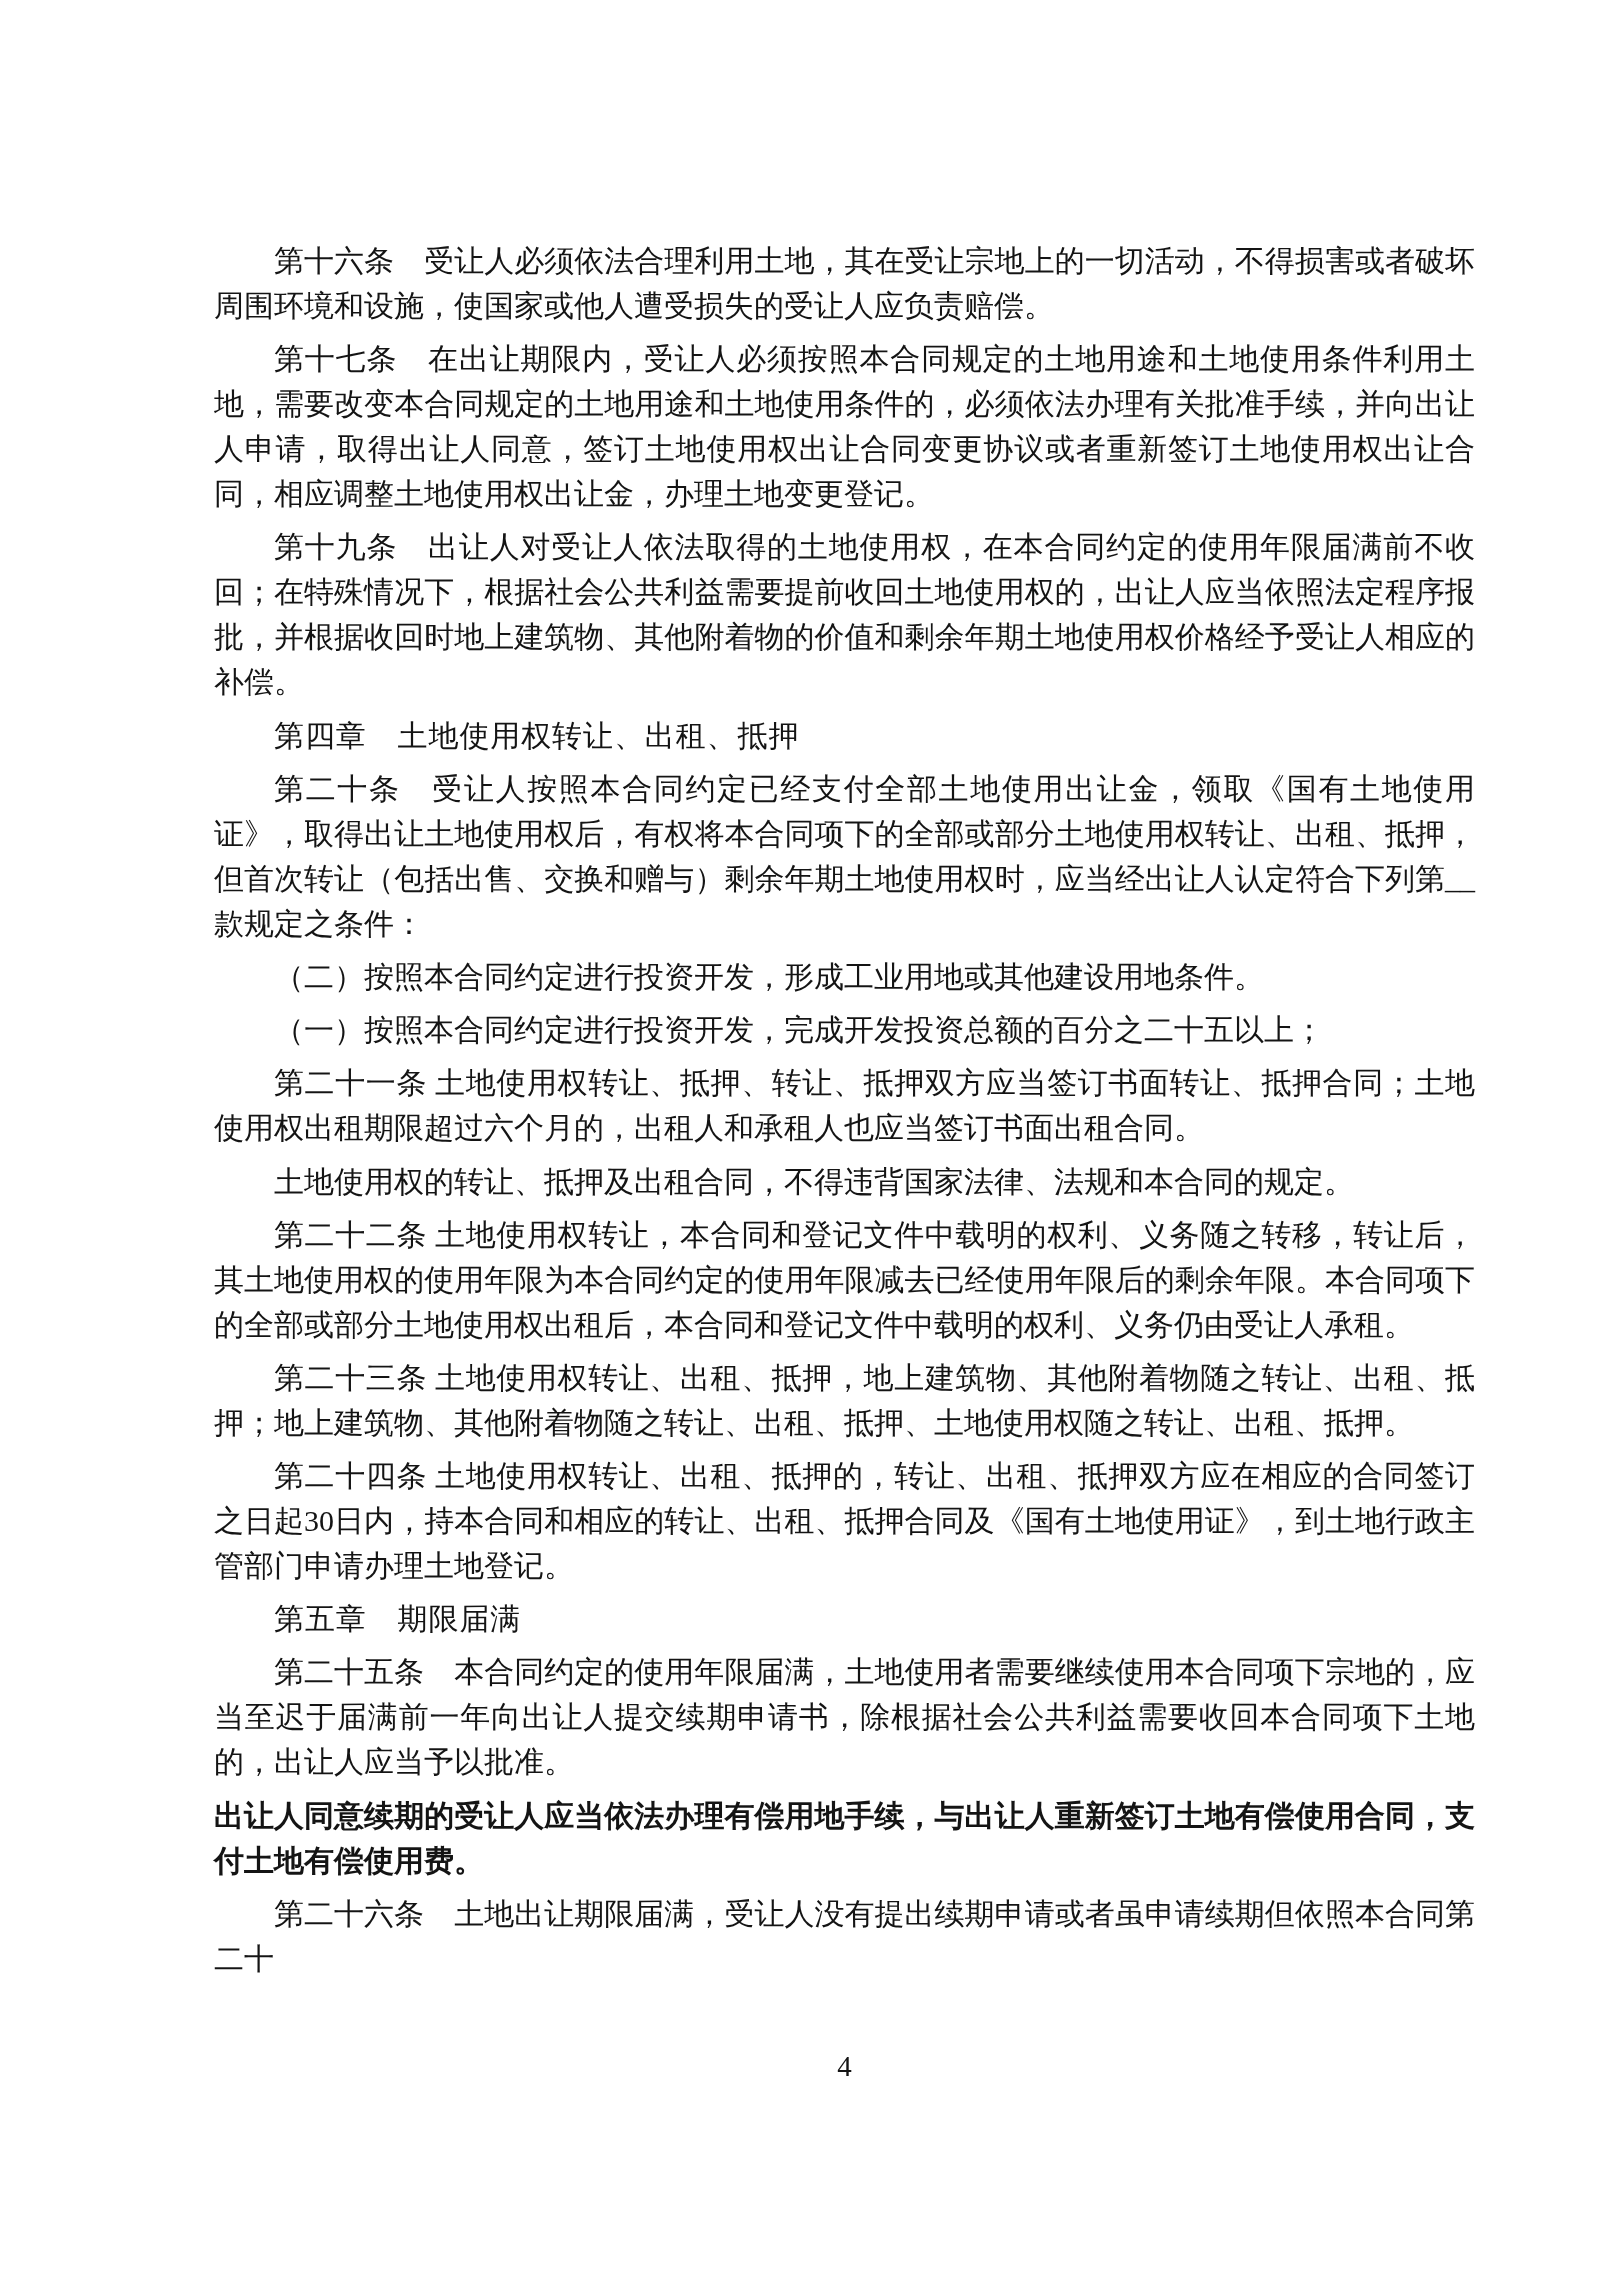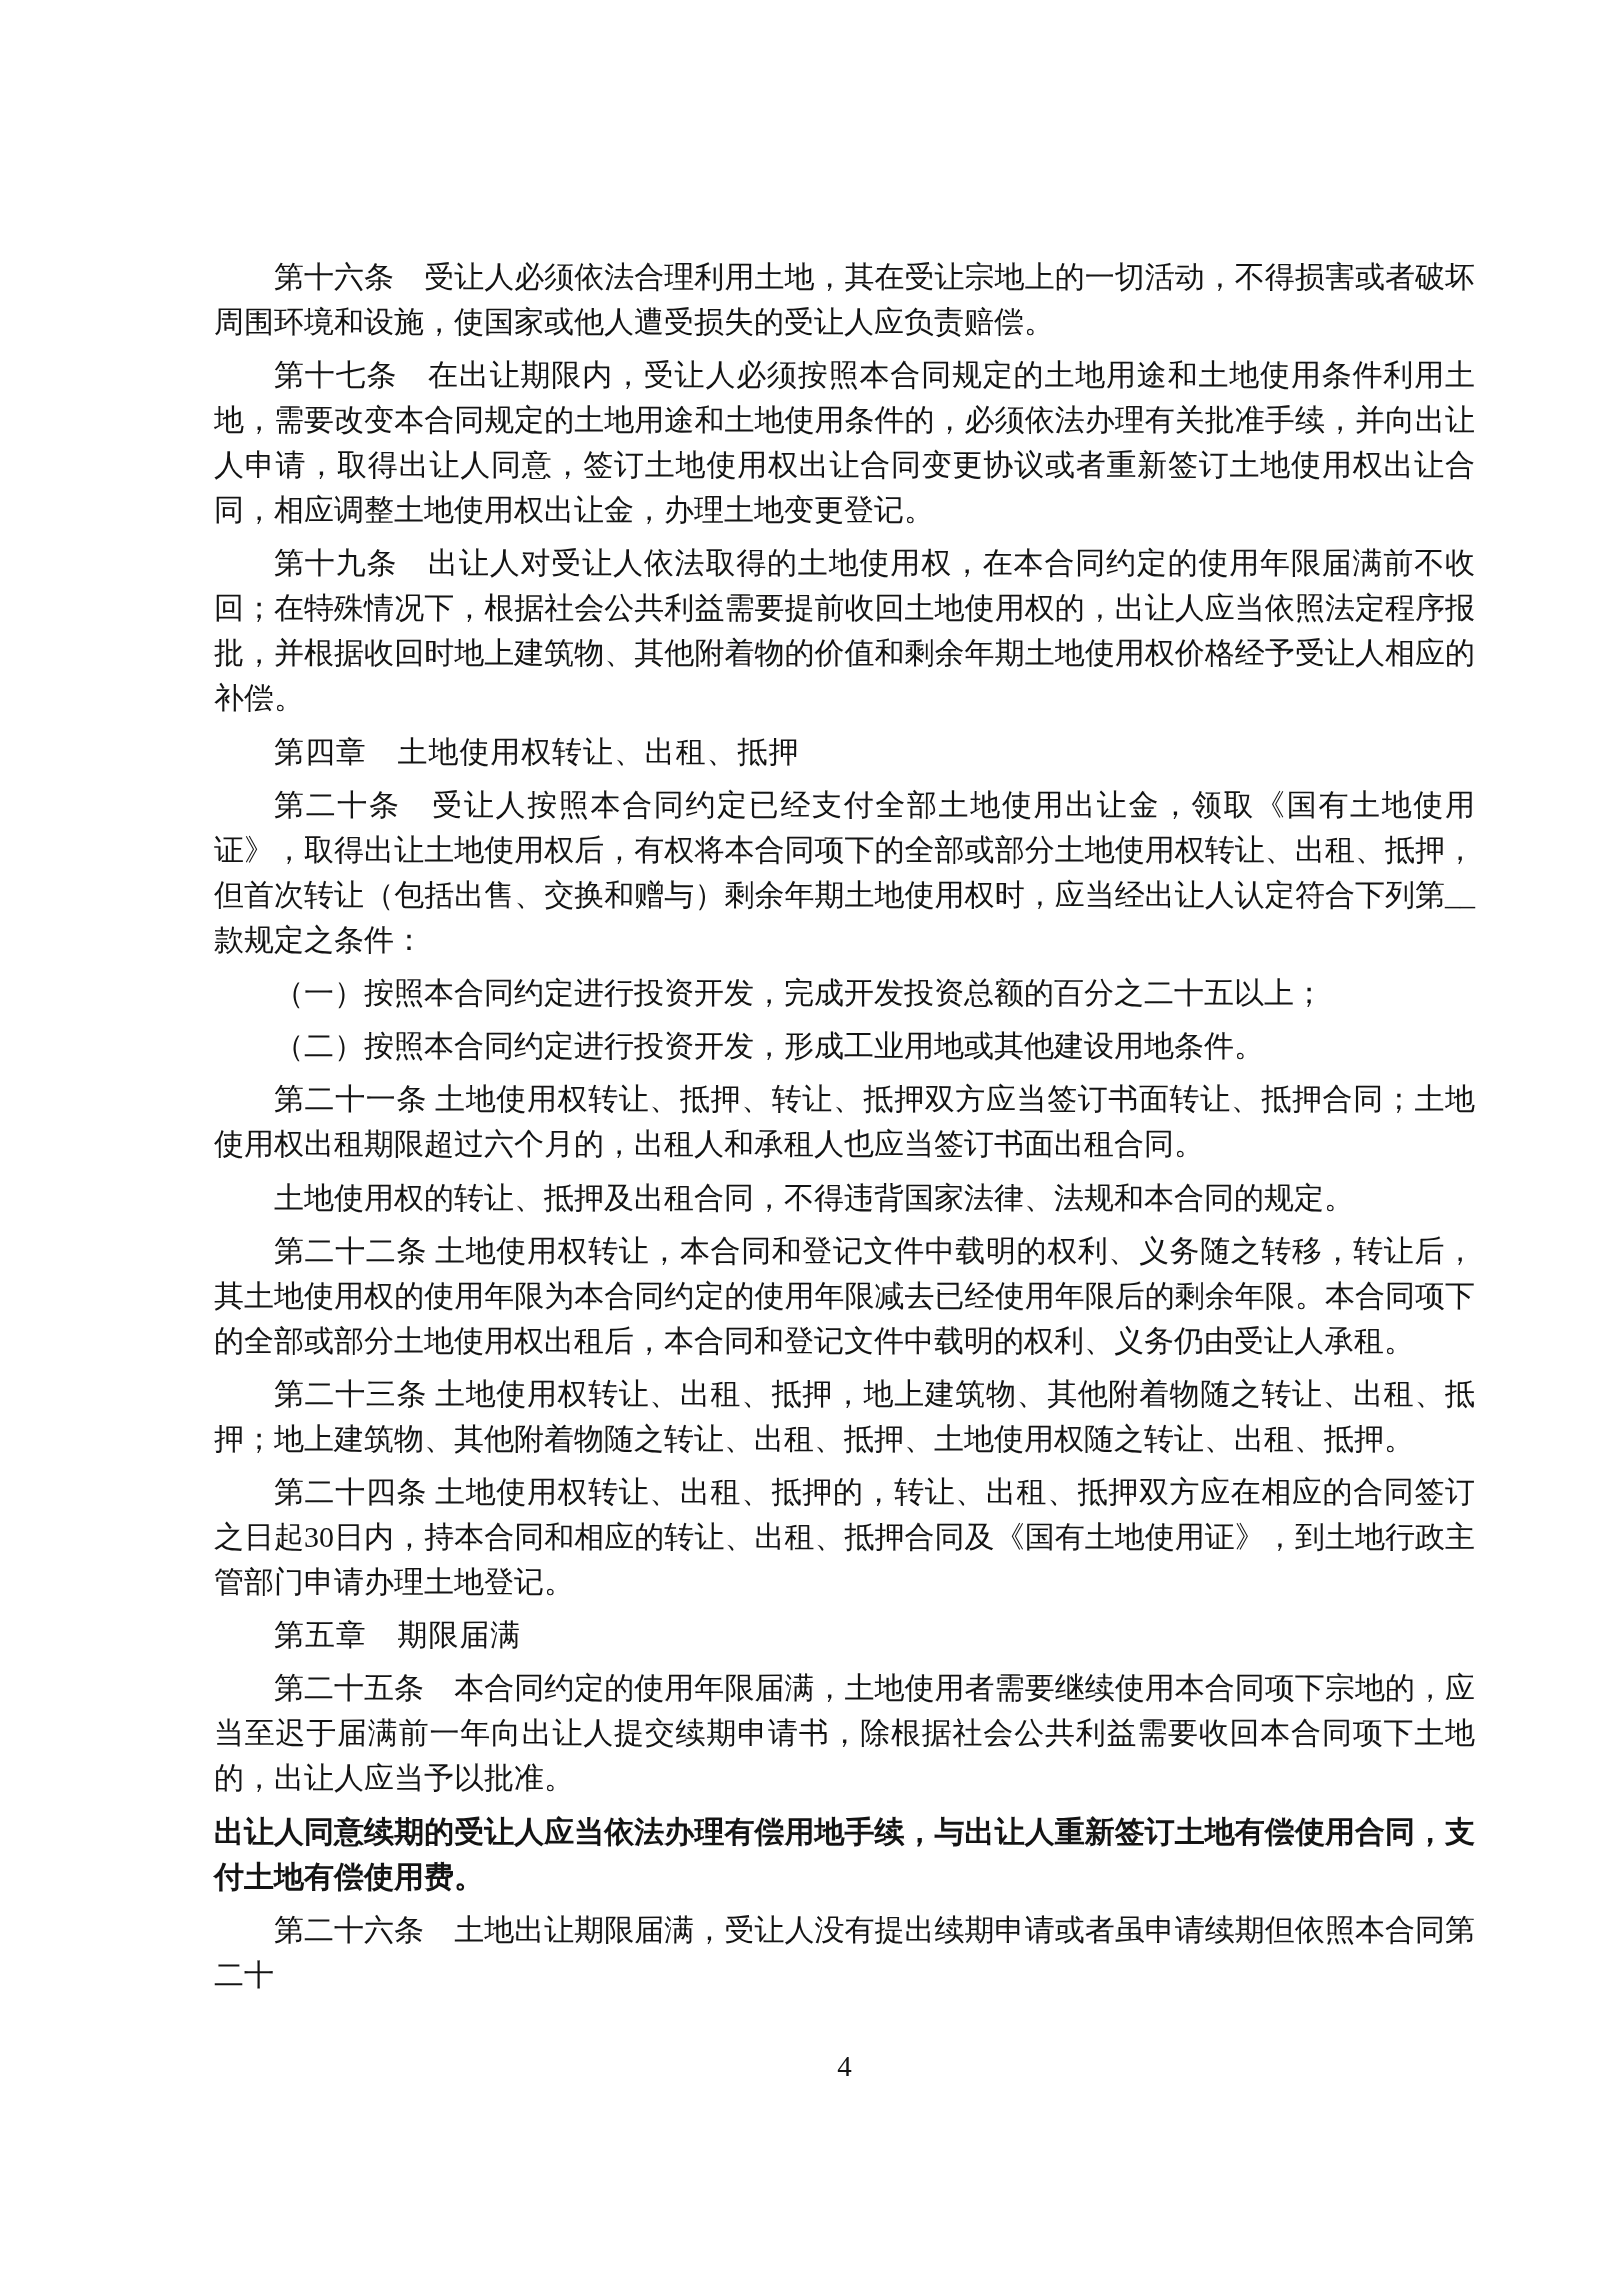--- a/index.html
+++ b/index.html
@@ -30,21 +30,21 @@
     font-size: 30px;
     line-height: 45px;
     color: #141414;
     text-align: justify;
   }
   .para {
     margin: 8.2px 0 0 0;
     text-indent: 60px;
   }
   .para.first {
-    margin-top: 16px;
+    margin-top: 0;
   }
   .para.flush {
     text-indent: 0;
     font-weight: bold;
   }
   .chapter {
     margin: 8.2px 0 0 0;
     text-indent: 60px;
     font-family: "Liberation Sans", "DejaVu Sans", sans-serif;
     font-weight: normal;
@@ -67,22 +67,22 @@
 </head>
 <body>
 
 <div class="page">
   <div class="content">
     <p class="para first">第十六条　受让人必须依法合理利用土地，其在受让宗地上的一切活动，不得损害或者破坏周围环境和设施，使国家或他人遭受损失的受让人应负责赔偿。</p>
     <p class="para">第十七条　在出让期限内，受让人必须按照本合同规定的土地用途和土地使用条件利用土地，需要改变本合同规定的土地用途和土地使用条件的，必须依法办理有关批准手续，并向出让人申请，取得出让人同意，签订土地使用权出让合同变更协议或者重新签订土地使用权出让合同，相应调整土地使用权出让金，办理土地变更登记。</p>
     <p class="para">第十九条　出让人对受让人依法取得的土地使用权，在本合同约定的使用年限届满前不收回；在特殊情况下，根据社会公共利益需要提前收回土地使用权的，出让人应当依照法定程序报批，并根据收回时地上建筑物、其他附着物的价值和剩余年期土地使用权价格经予受让人相应的补偿。</p>
     <p class="chapter">第四章　土地使用权转让、出租、抵押</p>
     <p class="para">第二十条　受让人按照本合同约定已经支付全部土地使用出让金，领取《国有土地使用证》，取得出让土地使用权后，有权将本合同项下的全部或部分土地使用权转让、出租、抵押，但首次转让（包括出售、交换和赠与）剩余年期土地使用权时，应当经出让人认定符合下列第__款规定之条件：</p>
+    <p class="para">（二）按照本合同约定进行投资开发，形成工业用地或其他建设用地条件。</p>
     <p class="para">（一）按照本合同约定进行投资开发，完成开发投资总额的百分之二十五以上；</p>
-    <p class="para">（二）按照本合同约定进行投资开发，形成工业用地或其他建设用地条件。</p>
     <p class="para">第二十一条 土地使用权转让、抵押、转让、抵押双方应当签订书面转让、抵押合同；土地使用权出租期限超过六个月的，出租人和承租人也应当签订书面出租合同。</p>
     <p class="para">土地使用权的转让、抵押及出租合同，不得违背国家法律、法规和本合同的规定。</p>
     <p class="para">第二十二条 土地使用权转让，本合同和登记文件中载明的权利、义务随之转移，转让后，其土地使用权的使用年限为本合同约定的使用年限减去已经使用年限后的剩余年限。本合同项下的全部或部分土地使用权出租后，本合同和登记文件中载明的权利、义务仍由受让人承租。</p>
     <p class="para">第二十三条 土地使用权转让、出租、抵押，地上建筑物、其他附着物随之转让、出租、抵押；地上建筑物、其他附着物随之转让、出租、抵押、土地使用权随之转让、出租、抵押。</p>
     <p class="para">第二十四条 土地使用权转让、出租、抵押的，转让、出租、抵押双方应在相应的合同签订之日起30日内，持本合同和相应的转让、出租、抵押合同及《国有土地使用证》，到土地行政主管部门申请办理土地登记。</p>
     <p class="chapter">第五章　期限届满</p>
     <p class="para">第二十五条　本合同约定的使用年限届满，土地使用者需要继续使用本合同项下宗地的，应当至迟于届满前一年向出让人提交续期申请书，除根据社会公共利益需要收回本合同项下土地的，出让人应当予以批准。</p>
     <p class="para flush">出让人同意续期的受让人应当依法办理有偿用地手续，与出让人重新签订土地有偿使用合同，支付土地有偿使用费。</p>
     <p class="para">第二十六条　土地出让期限届满，受让人没有提出续期申请或者虽申请续期但依照本合同第二十</p>
   </div>

